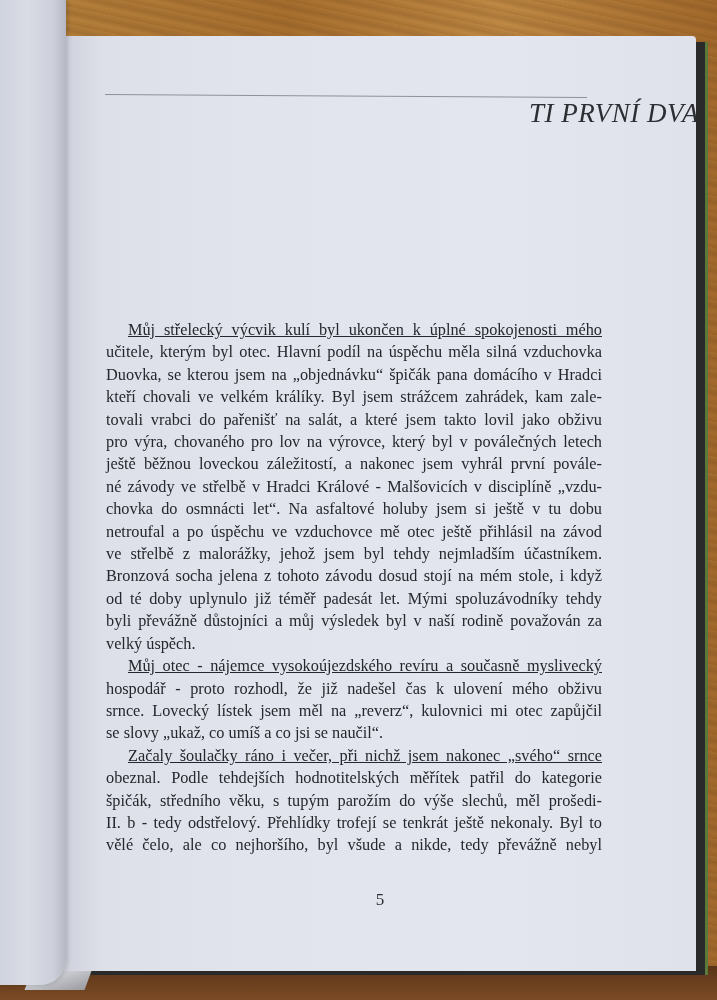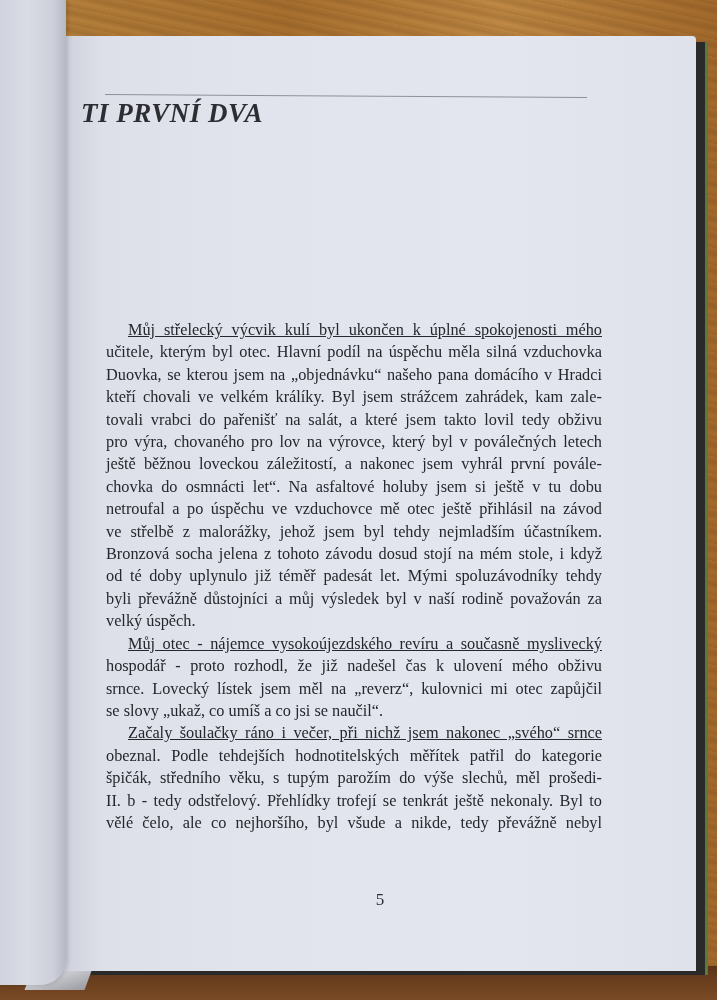--- a/index.html
+++ b/index.html
@@ -58,31 +58,31 @@
       left: 41px;
       top: 58px;
       width: 482px;
       height: 1px;
       background: #8d919b;
       transform: rotate(0.35deg);
       transform-origin: left center;
     }
     .chapter-title {
       position: absolute;
-      left: 17px;
+      left: 3px;
       width: 632px;
       top: 62px;
-      text-align: left;
+      text-align: right;
       font-family: "Liberation Serif", serif;
       font-style: italic;
       font-size: 27px;
       letter-spacing: 0.5px;
       color: #2d2e33;
       margin: 0;
-      font-weight: bold;
+      font-weight: normal;
     }
     .body-text {
       position: absolute;
       left: 42px;
       top: 283px;
       width: 496px;
       font-family: "Liberation Serif", serif;
       font-size: 16.3px;
       line-height: 22.4px;
       color: #26272c;
@@ -133,25 +133,26 @@
 
 <div class="right-page">
   <div class="header-rule"></div>
   <h1 class="chapter-title">TI PRVNÍ DVA</h1>
 
   <div class="body-text">
 
     <div>
       <span class="line indent">Můj střelecký výcvik kulí byl ukončen k úplné spokojenosti mého</span>
       <span class="line">učitele, kterým byl otec. Hlavní podíl na úspěchu měla silná vzduchovka</span>
-      <span class="line">Duovka, se kterou jsem na „objednávku“ našeho pana domácího v Hradci</span>
+      <span class="line">Duovka, se kterou jsem na „objednávku“ špičák pana domácího v Hradci</span>
       <span class="line">kteří chovali ve velkém králíky. Byl jsem strážcem zahrádek, kam zale-</span>
-      <span class="line">tovali vrabci do pařenišť na salát, a které jsem takto lovil tedy obživu</span>
+      <span class="line">tovali vrabci do pařenišť na salát, a které jsem takto lovil jako obživu</span>
       <span class="line">pro výra, chovaného pro lov na výrovce, který byl v poválečných letech</span>
       <span class="line">ještě běžnou loveckou záležitostí, a nakonec jsem vyhrál první povále-</span>
+      <span class="line">né závody ve střelbě v Hradci Králové - Malšovicích v disciplíně „vzdu-</span>
       <span class="line">chovka do osmnácti let“. Na asfaltové holuby jsem si ještě v tu dobu</span>
       <span class="line">netroufal a po úspěchu ve vzduchovce mě otec ještě přihlásil na závod</span>
       <span class="line">ve střelbě z malorážky, jehož jsem byl tehdy nejmladším účastníkem.</span>
       <span class="line">Bronzová socha jelena z tohoto závodu dosud stojí na mém stole, i když</span>
       <span class="line">od té doby uplynulo již téměř padesát let. Mými spoluzávodníky tehdy</span>
       <span class="line">byli převážně důstojníci a můj výsledek byl v naší rodině považován za</span>
       <span class="line last">velký úspěch.</span>
     </div>
 
     <div>

